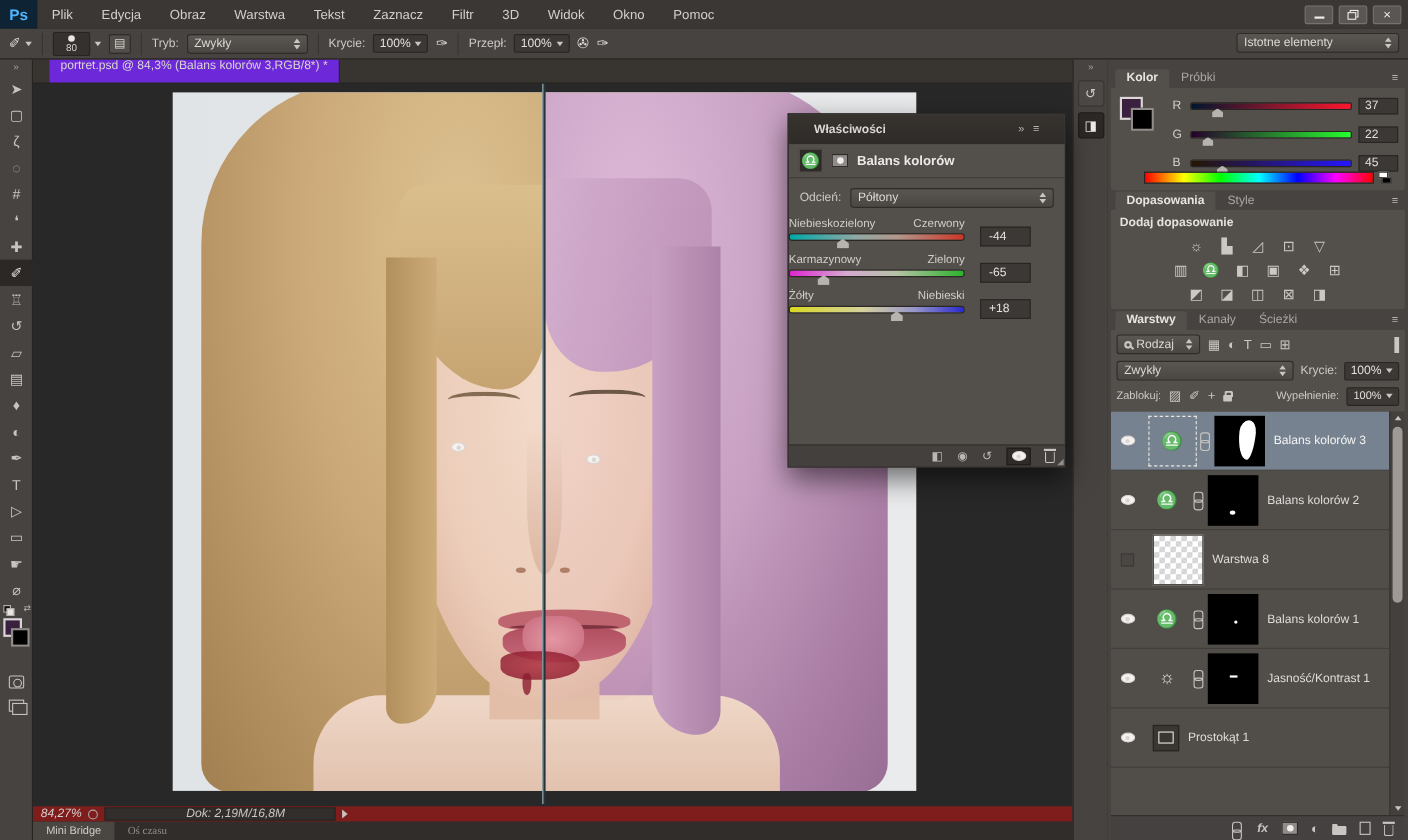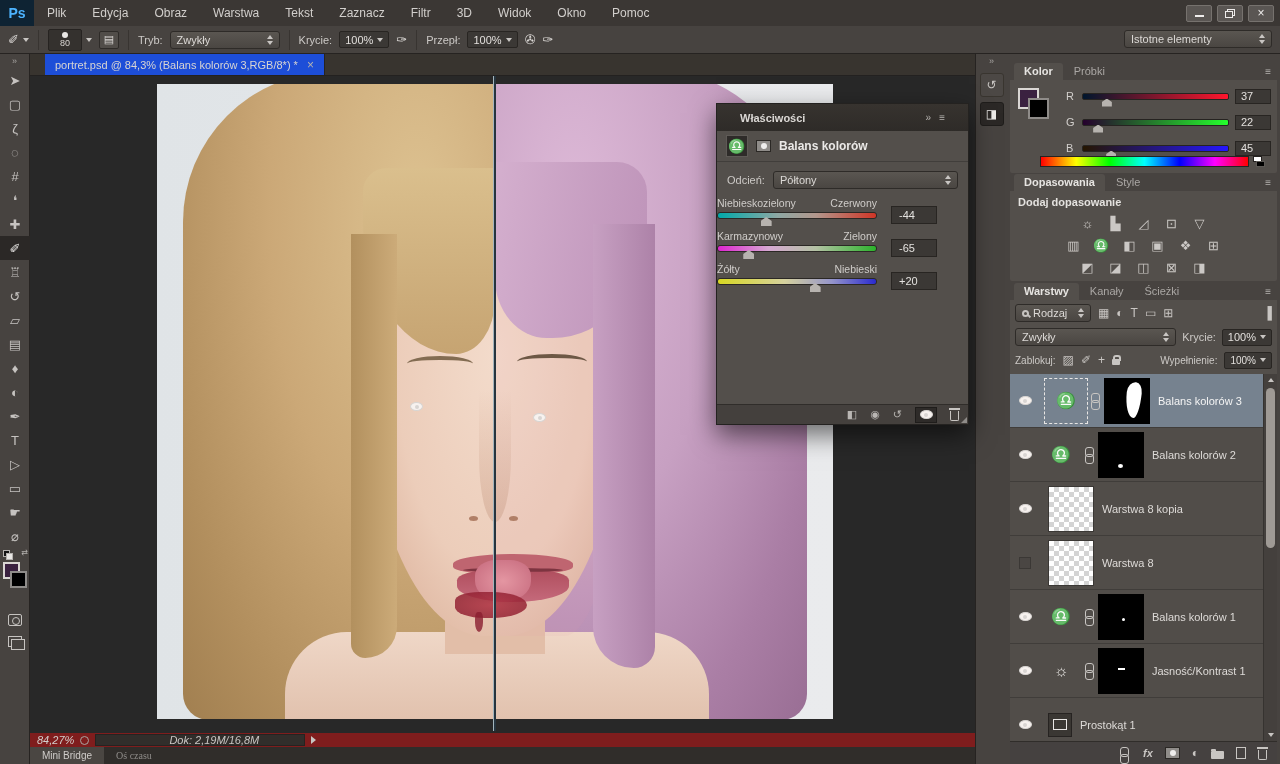--- a/index.html
+++ b/index.html
@@ -47,21 +47,21 @@
   .sw-fg{position:absolute;left:3px;top:4px;width:17px;height:17px;border:2px solid #d9d6d3;}
   .sw-bg{position:absolute;left:10px;top:13px;width:17px;height:17px;border:2px solid #8f8c89;background:#000;}
   .qmask{margin:14px auto 0;width:14px;height:12px;border:1px solid #c6c3c0;border-radius:2px;position:relative;}
   .qmask::after{content:"";position:absolute;left:3px;top:2px;width:6px;height:6px;border-radius:50%;border:1px solid #c6c3c0;}
   .scrmode{margin:10px auto 0;width:14px;height:11px;border:1px solid #c6c3c0;position:relative;}
   .scrmode::after{content:"";position:absolute;left:2px;top:2px;right:-4px;bottom:-4px;border:1px solid #c6c3c0;background:#474340;}
 
   
   .docarea{position:absolute;left:30px;top:54px;right:305px;bottom:0;}
   .tabbar{position:absolute;top:0;left:0;right:0;height:22px;background:#38342f;border-bottom:1px solid #232120;display:flex;}
-  .doctab{margin-left:15px;background:#1d4ed8;padding:0 10px;display:flex;align-items:center;gap:9px;font-size:11px;color:#d8d5d2;border-right:1px solid #262321;}
+  .doctab{margin-left:15px;background:#6d28d9;padding:0 10px;display:flex;align-items:center;gap:9px;font-size:11px;color:#d8d5d2;border-right:1px solid #262321;flex-direction:column;}
   .tabclose{color:#b5b2af;font-size:12px;}
   .canvas{position:absolute;top:22px;left:0;right:0;bottom:31px;background:#282828;overflow:hidden;}
   .statusbar{position:absolute;bottom:17px;left:0;right:0;height:14px;background:#7f1d1d;display:flex;align-items:center;gap:6px;padding-left:7px;font-size:11px;font-style:italic;}
   .zoombox{color:#d2cfcc;}
   .globe{width:9px;height:9px;border-radius:50%;border:1px solid #a8a5a2;position:relative;}
   .docsize{width:210px;height:12px;background:#312e2b;border:1px solid #262321;color:#c9c6c3;display:flex;align-items:center;justify-content:center;padding-left:28px;}
   .bottombar{position:absolute;bottom:0;left:0;right:0;height:17px;background:#302d2a;display:flex;align-items:center;}
   .bbtab{padding:0 12px;line-height:17px;font-size:10px;color:#cfccc9;}
   .bbtab.active{background:#4a4642;}
   .bbtab.dim{color:#8f8c89;font-family:Liberation Serif, serif;}
@@ -504,27 +504,20 @@
           <span class="c-eye">
               <span class="eye"></span>
             </span>
           <span class="c-adj">♎</span>
           <span class="chain"></span>
           <span class="c-mask mask-dot"></span>
           <span class="lname">Balans kolorów 2</span>
         </div>
         <div class="lrow">
           <span class="c-eye">
-              <span class="eye"></span>
-            </span>
-          <span class="c-checker"></span>
-          <span class="lname">Warstwa 8 kopia</span>
-        </div>
-        <div class="lrow">
-          <span class="c-eye">
               <span class="eyebox"></span>
             </span>
           <span class="c-checker"></span>
           <span class="lname">Warstwa 8</span>
         </div>
         <div class="lrow">
           <span class="c-eye">
               <span class="eye"></span>
             </span>
           <span class="c-adj">♎</span>
@@ -622,21 +615,21 @@
   <div class="sl-group">
     <div class="sl-left">
       <div class="sl-labels">
         <span>Żółty</span>
         <span>Niebieski</span>
       </div>
       <div class="sl-track g3">
           <span class="sl-thumb" style="left:58%;"></span>
         </div>
     </div>
-    <span class="sl-val">+20</span>
+    <span class="sl-val">+18</span>
   </div>
 
 
   <div class="pr-footer">
     <span>◧</span>
     <span>◉</span>
     <span>↺</span>
     <span class="f-eyebox">
         <span class="eye"></span>
       </span>

